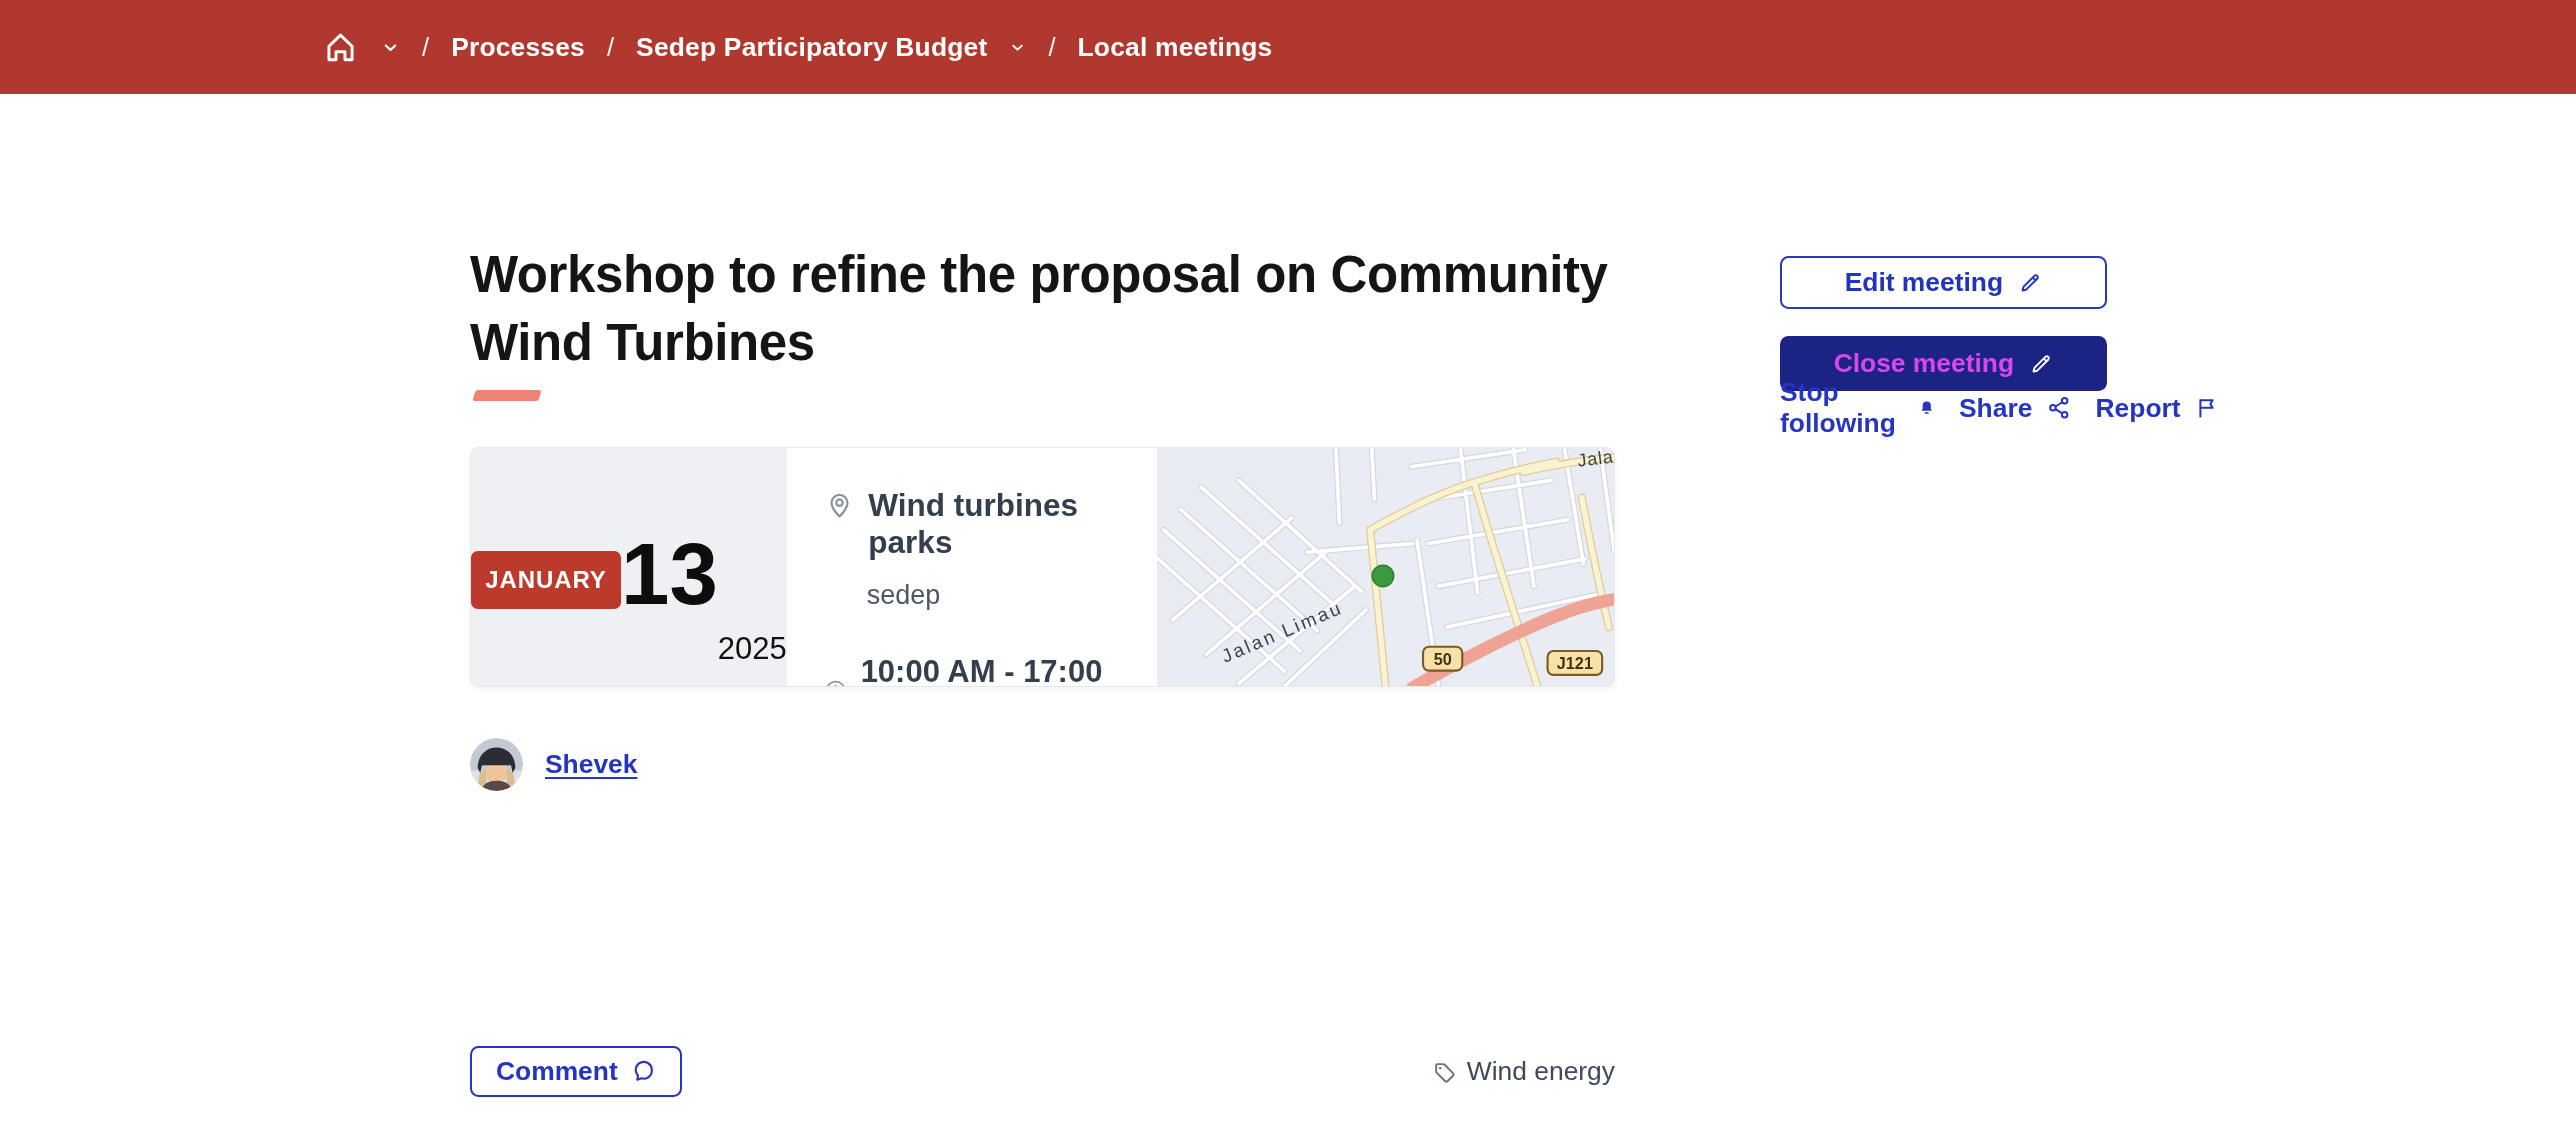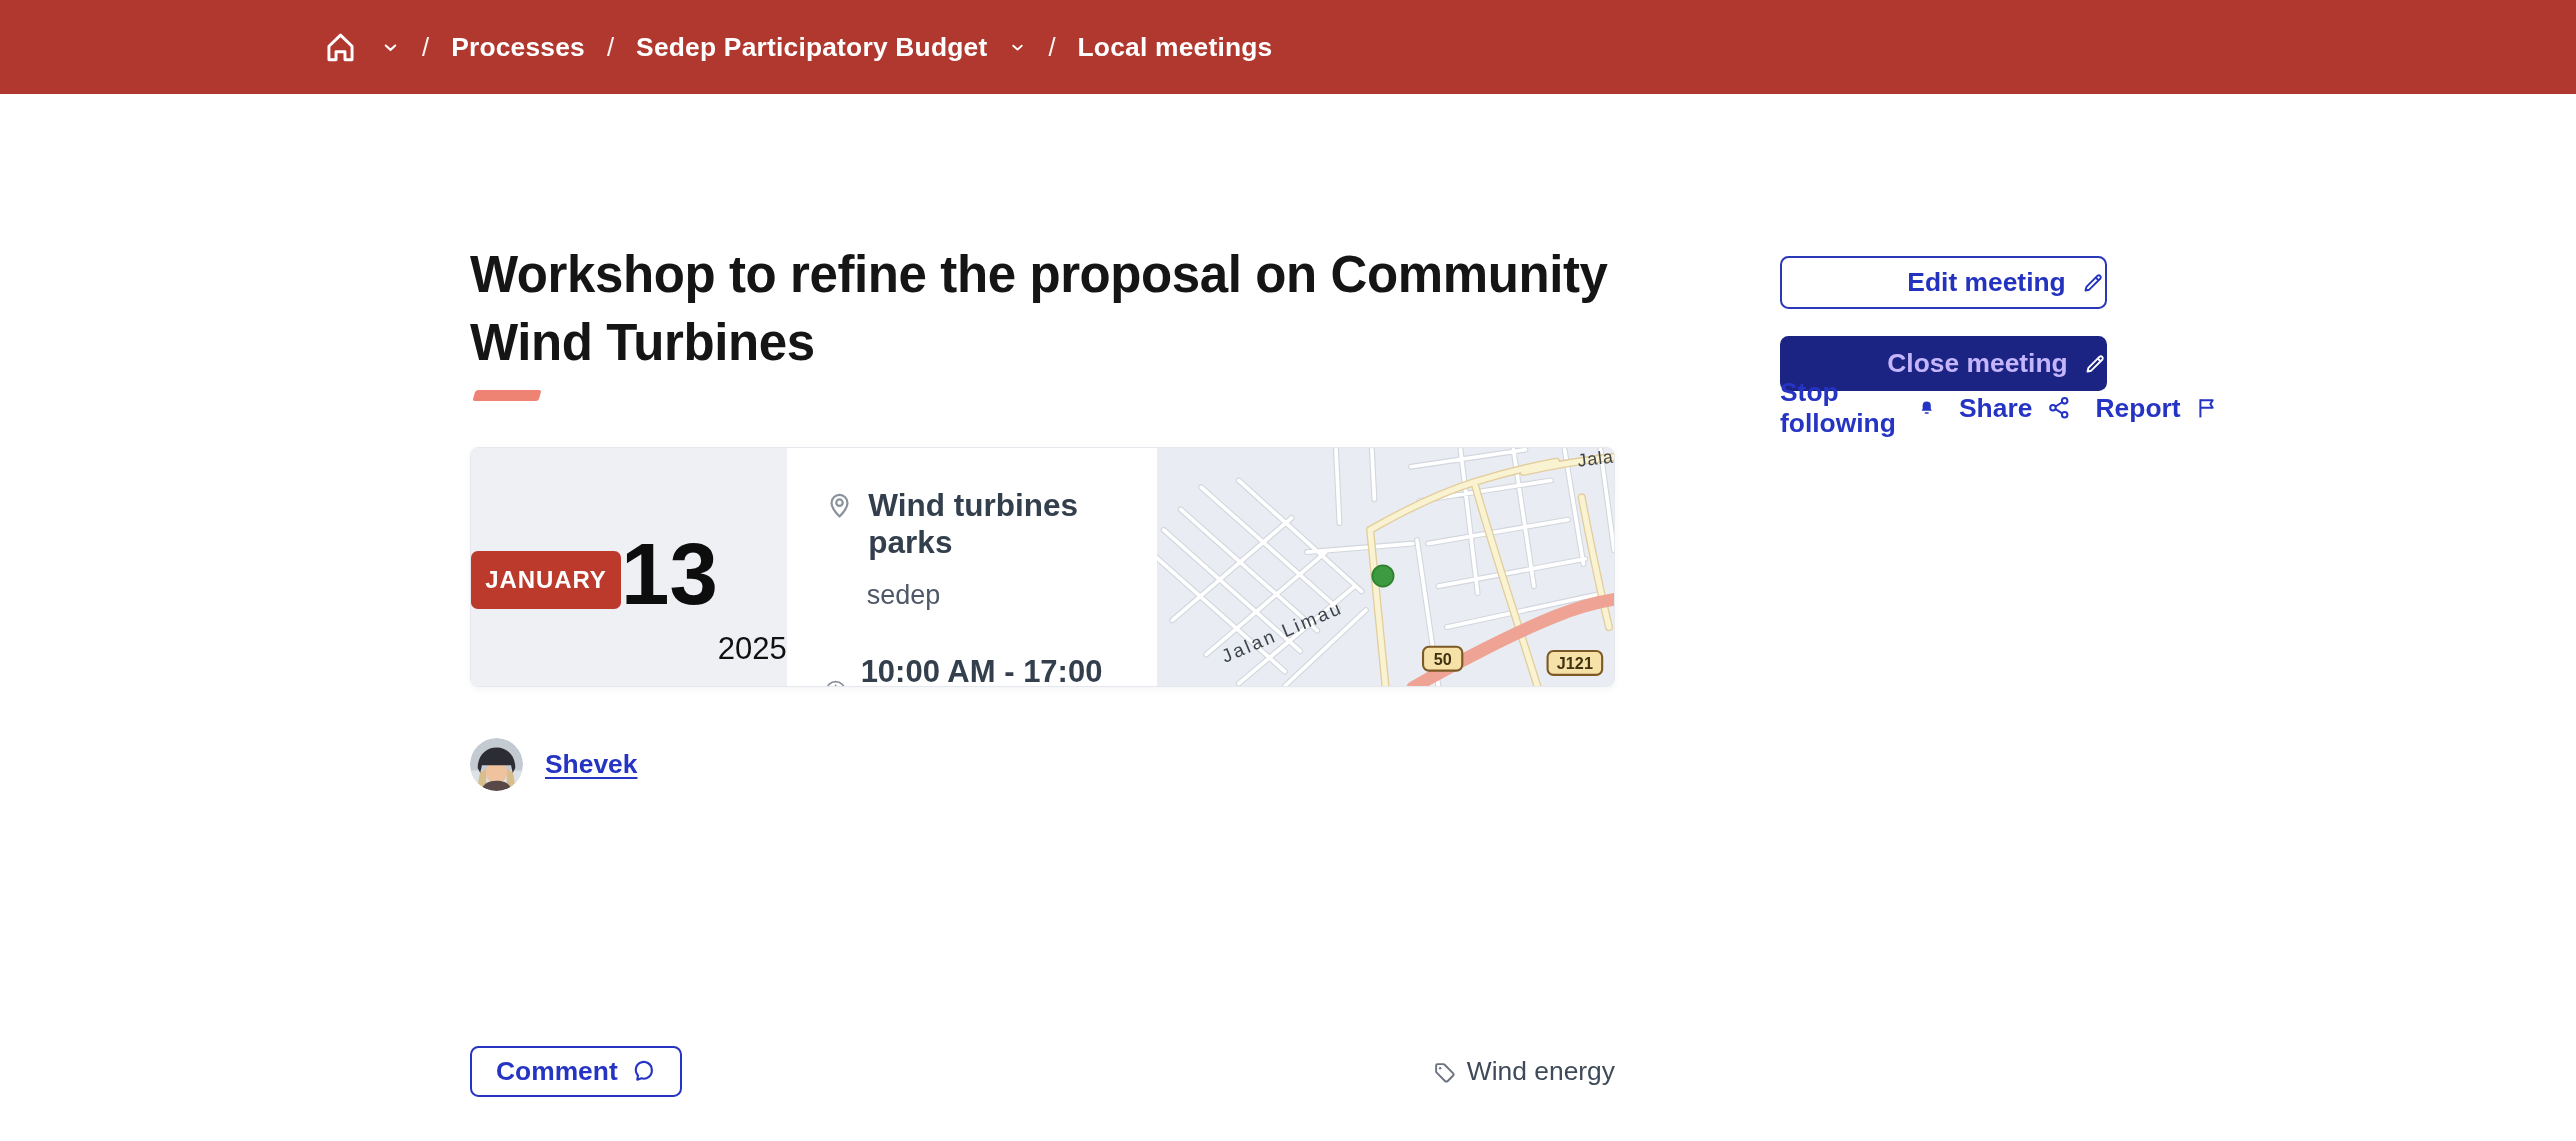--- a/index.html
+++ b/index.html
@@ -59,24 +59,24 @@
   .footer-row { position:absolute; left:470px; top:1046px; width:1145px;
                 display:flex; justify-content:space-between; align-items:center; }
   .comment-btn { height:51px; padding:0 24px; background:#ffffff; border:2.6px solid #2634c4;
                  border-radius:8.5px; color:#2634c4; font-size:26.4px; font-weight:700;
                  display:flex; align-items:center; gap:12.8px; cursor:pointer;
                  font-family:inherit; }
   .tag-row { display:flex; align-items:center; gap:10.2px; color:#3f4b59; font-size:26.4px; cursor:pointer; }
 
   
   .rail { position:absolute; left:1780px; top:256px; width:327px; }
-  .btn { width:100%; border-radius:8.5px; display:flex; align-items:center; justify-content:flex-end;
+  .btn { width:100%; border-radius:8.5px; display:flex; align-items:center; justify-content:center;
          gap:15.3px; font-size:26.4px; font-weight:700; cursor:pointer; font-family:inherit; }
   .btn-outline { height:53px; background:#ffffff; border:2.6px solid #2a38b8; color:#2333c0; }
-  .btn-fill { height:55px; background:#1b2383; border:none; color:#c4b5fd; margin-top:27px; }
+  .btn-fill { height:55px; background:#1b2383; border:none; color:#d946ef; margin-top:27px; }
   .rail-links { display:flex; flex-direction:row; gap:24px; align-items:flex-end; }
   .rail-link { display:flex; align-items:center; gap:13.6px; height:34px;
                color:#2634c4; font-size:26.4px; font-weight:700; cursor:pointer; }
 </style>
 </head>
 <body>
 
 <div class="stage">
 
   <div class="topbar">

